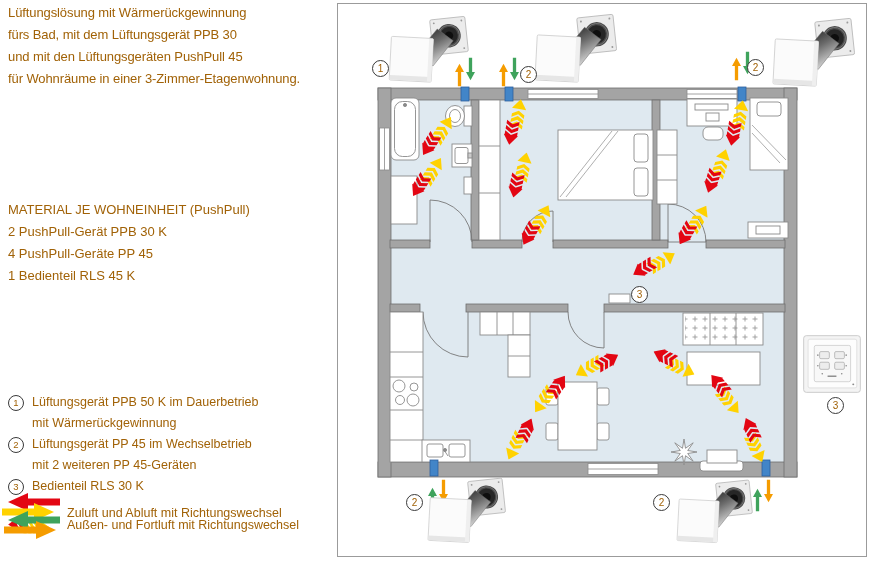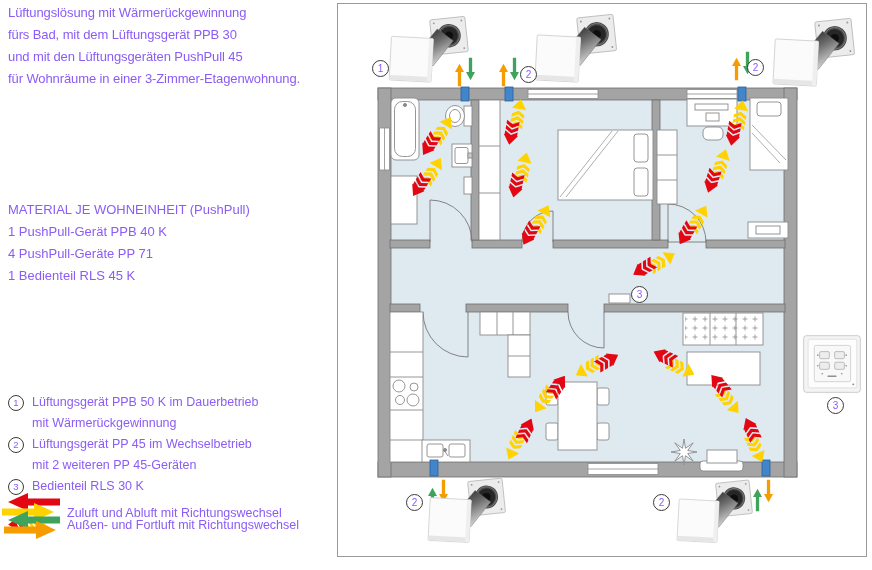--- a/index.html
+++ b/index.html
@@ -1,17 +1,17 @@
 <!DOCTYPE html>
 <html><head>
 <meta charset="utf-8">
 <style>
   html,body{margin:0;padding:0;background:#fff;}
   .stage{position:relative;width:872px;height:570px;background:#fff;overflow:hidden;
-         font-family:"Liberation Sans",sans-serif;color:#8b5cf6;}
+         font-family:"Liberation Sans",sans-serif;color:#a16207;}
   .intro{position:absolute;left:8px;top:2px;width:330px;font-size:13px;line-height:22px;
          white-space:pre-line;letter-spacing:-0.1px;}
   .material{position:absolute;left:8px;top:199px;width:330px;font-size:13px;line-height:22px;}
   .key{position:absolute;left:8px;top:392px;width:330px;font-size:12.5px;line-height:21px;}
   .key-item{display:flex;gap:8px;}
   .num-circle{display:inline-block;width:14px;height:14px;border:1px solid #3a3a3a;border-radius:50%;
       font-size:9.5px;line-height:14px;text-align:center;background:#fff;flex:0 0 auto;}
   .key-item .num-circle{margin-top:3px;}
   .key-text{white-space:pre-line;}
   .flegend-row{position:absolute;font-size:12.5px;}
@@ -28,22 +28,22 @@
 
 <div class="stage">
 
   <div class="intro">Lüftungslösung mit Wärmerückgewinnung
 fürs Bad, mit dem Lüftungsgerät PPB 30
 und mit den Lüftungsgeräten PushPull 45
 für Wohnräume in einer 3-Zimmer-Etagenwohnung.</div>
 
   <div class="material">
     <div>MATERIAL JE WOHNEINHEIT (PushPull)</div>
-    <div>1 PushPull-Gerät PPB 40 K</div>
-    <div>4 PushPull-Geräte PP 71</div>
+    <div>2 PushPull-Gerät PPB 30 K</div>
+    <div>4 PushPull-Geräte PP 45</div>
     <div>1 Bedienteil RLS 45 K</div>
   </div>
 
   <div class="key">
     <div class="key-item">
       <span class="num-circle">1</span>
       <span class="key-text">Lüftungsgerät PPB 50 K im Dauerbetrieb
 mit Wärmerückgewinnung</span>
     </div>
     <div class="key-item">

